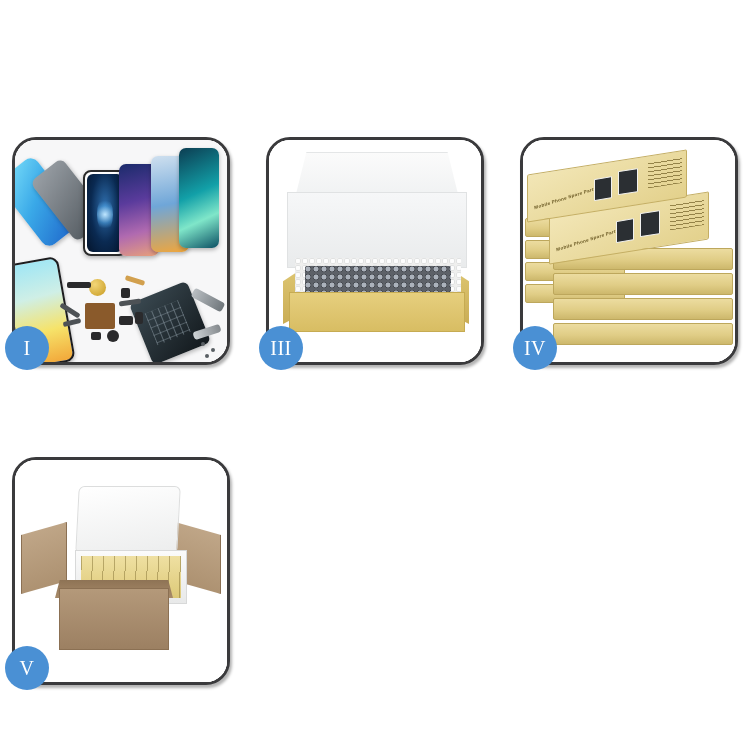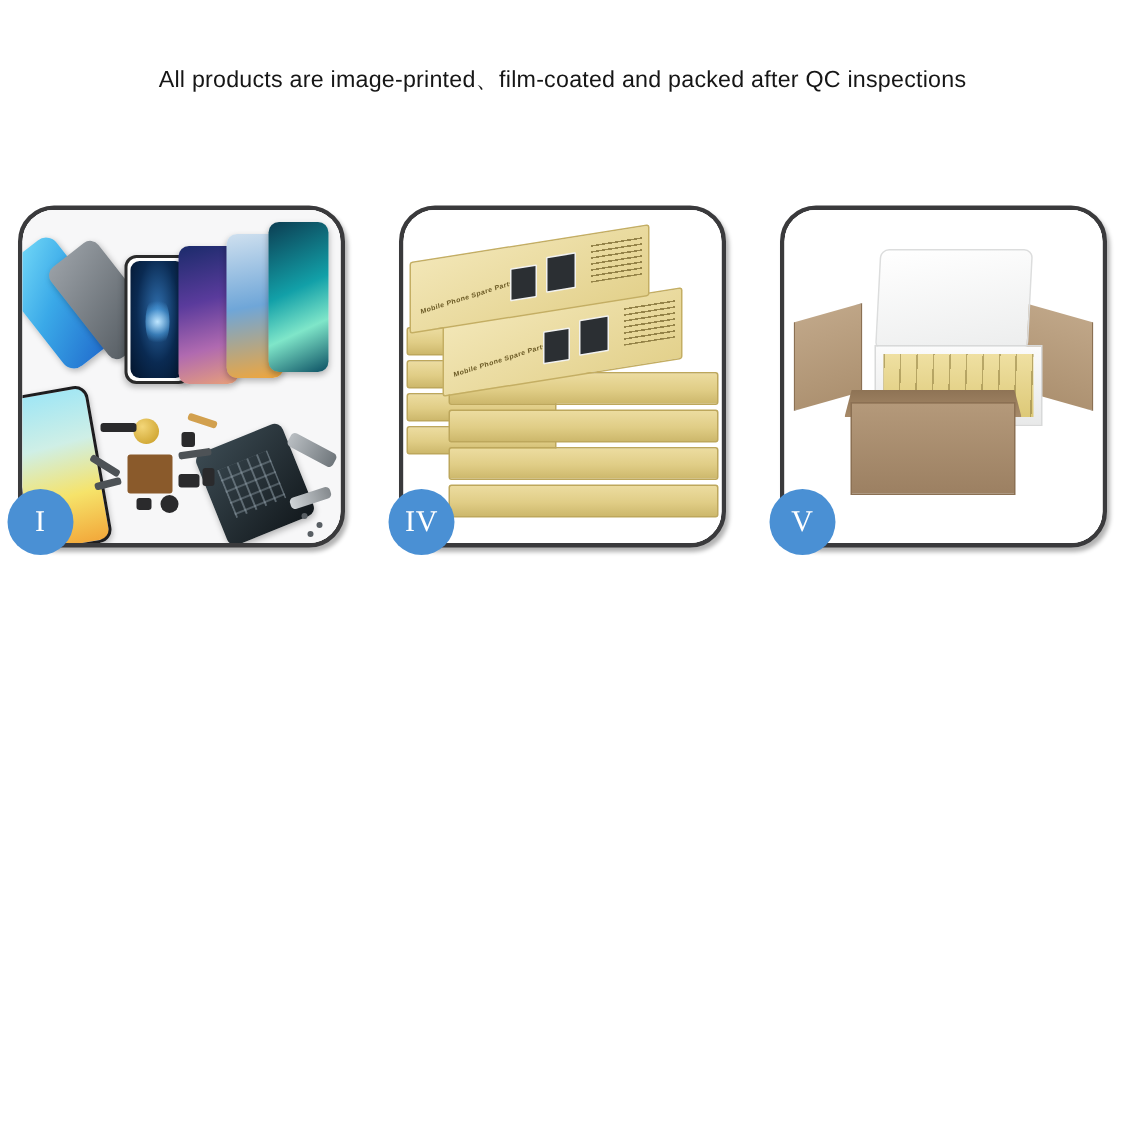--- a/index.html
+++ b/index.html
@@ -365,21 +365,20 @@
   .c6-wrap {
     position:absolute; left:22px; top:18px; width:176px; height:180px;
     background:linear-gradient(120deg,rgba(255,255,255,.30) 0%,rgba(255,255,255,0) 42%,rgba(255,255,255,.22) 72%,rgba(255,255,255,0) 100%);
     pointer-events:none;
   }
 </style>
 </head>
 <body>
 
 <div class="header">
-  <div class="subtitle">All products are image-printed、film-coated and packed after QC inspections</div>
 </div>
 
 <div class="grid">
 
   <div class="panel">
     <div class="panel-inner">
       <div class="scene1">
         <div class="ph ph1"></div>
         <div class="ph ph2"></div>
         <div class="ph ph3">
@@ -406,20 +405,34 @@
         <div class="tool2"></div>
         <div class="screwdot" style="left:186px;top:202px;"></div>
         <div class="screwdot" style="left:196px;top:208px;"></div>
         <div class="screwdot" style="left:190px;top:214px;"></div>
       </div>
     </div>
     <div class="badge">I</div>
   </div>
 
 
+  <div class="panel">
+    <div class="panel-inner">
+      <div class="scene3">
+        <div class="b3-lid"></div>
+        <div class="b3-back"></div>
+        <div class="b3-left-wall"></div>
+        <div class="b3-right-wall"></div>
+        <div class="b3-foam"></div>
+        <div class="b3-insert"></div>
+        <div class="b3-front"></div>
+      </div>
+    </div>
+    <div class="badge">III</div>
+  </div>
 
   <div class="panel">
     <div class="panel-inner">
       <div class="scene4">
 
         <div class="stk" style="left:2px;top:78px;width:96px;height:19px;"></div>
         <div class="stk" style="left:2px;top:100px;width:96px;height:19px;"></div>
         <div class="stk" style="left:2px;top:122px;width:100px;height:19px;"></div>
         <div class="stk" style="left:2px;top:144px;width:100px;height:19px;"></div>
 

